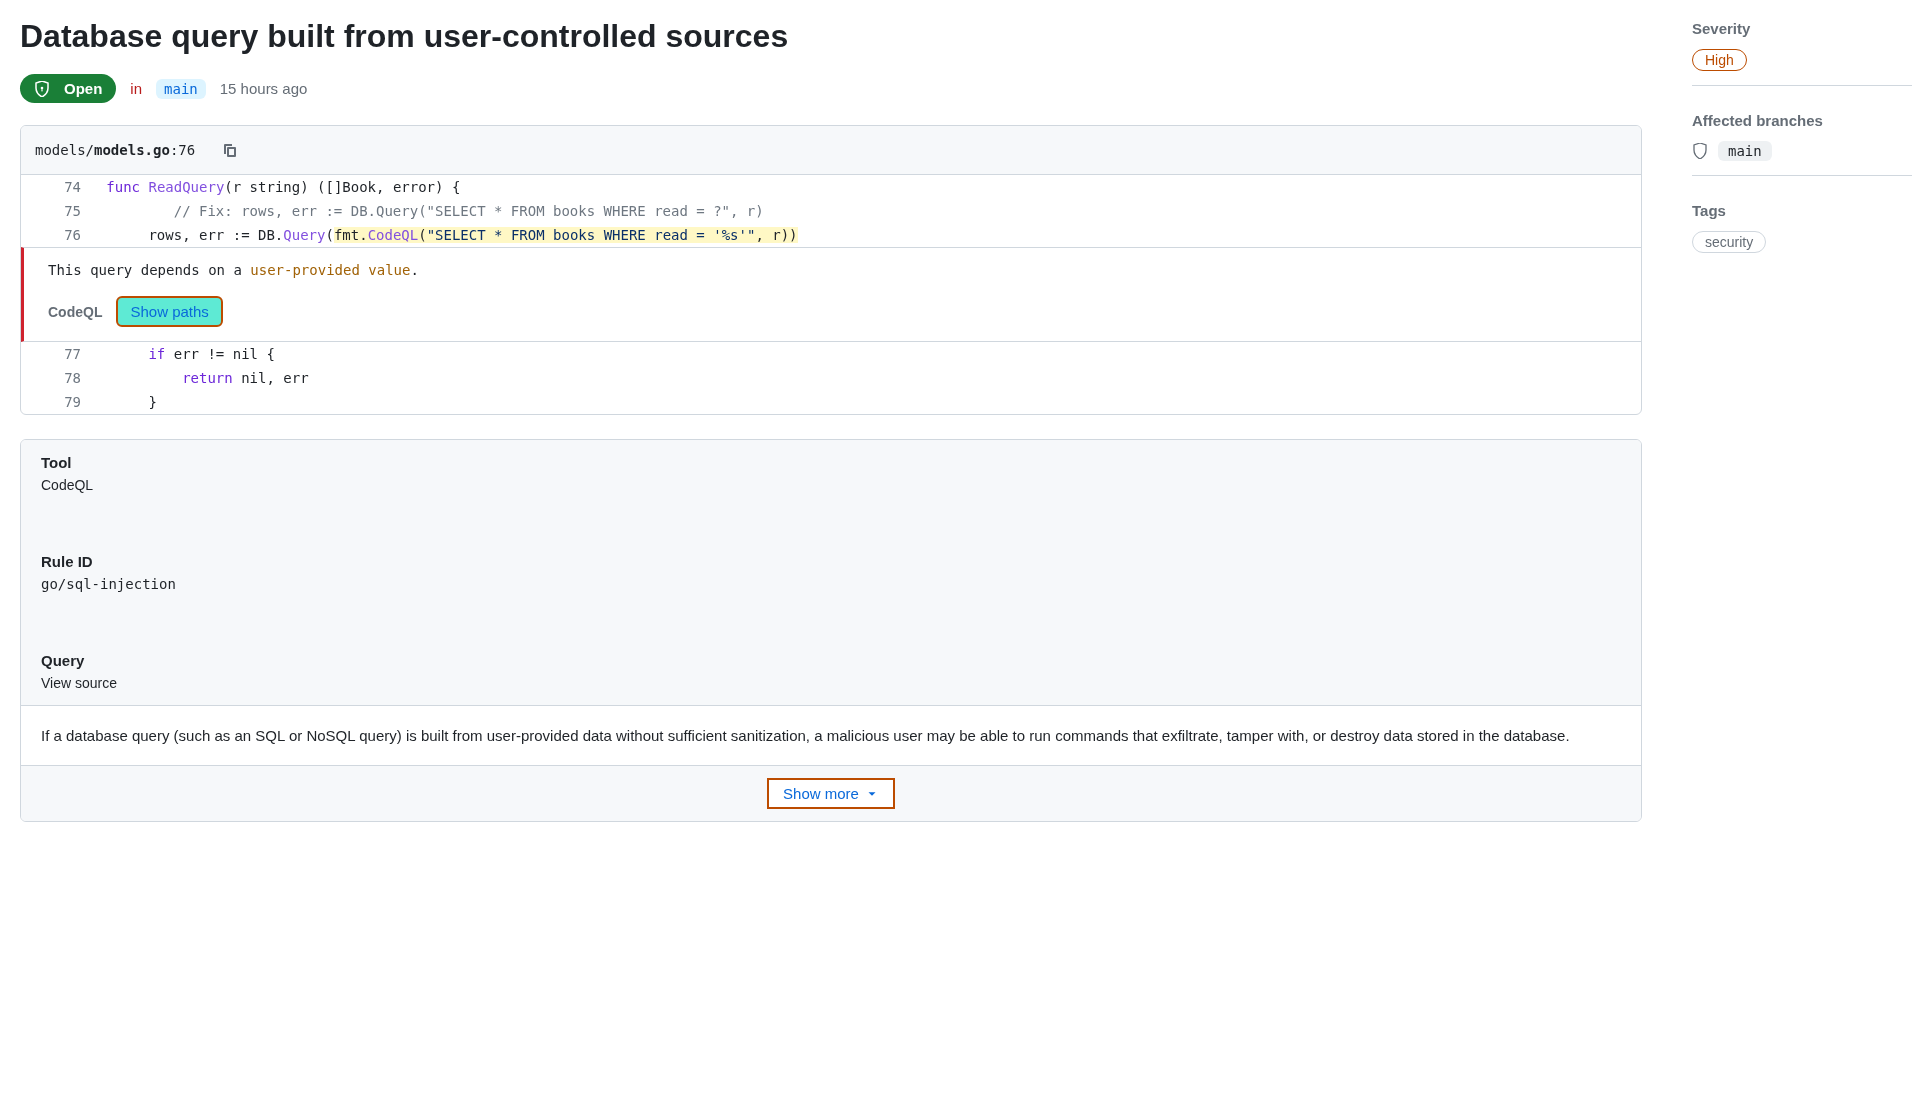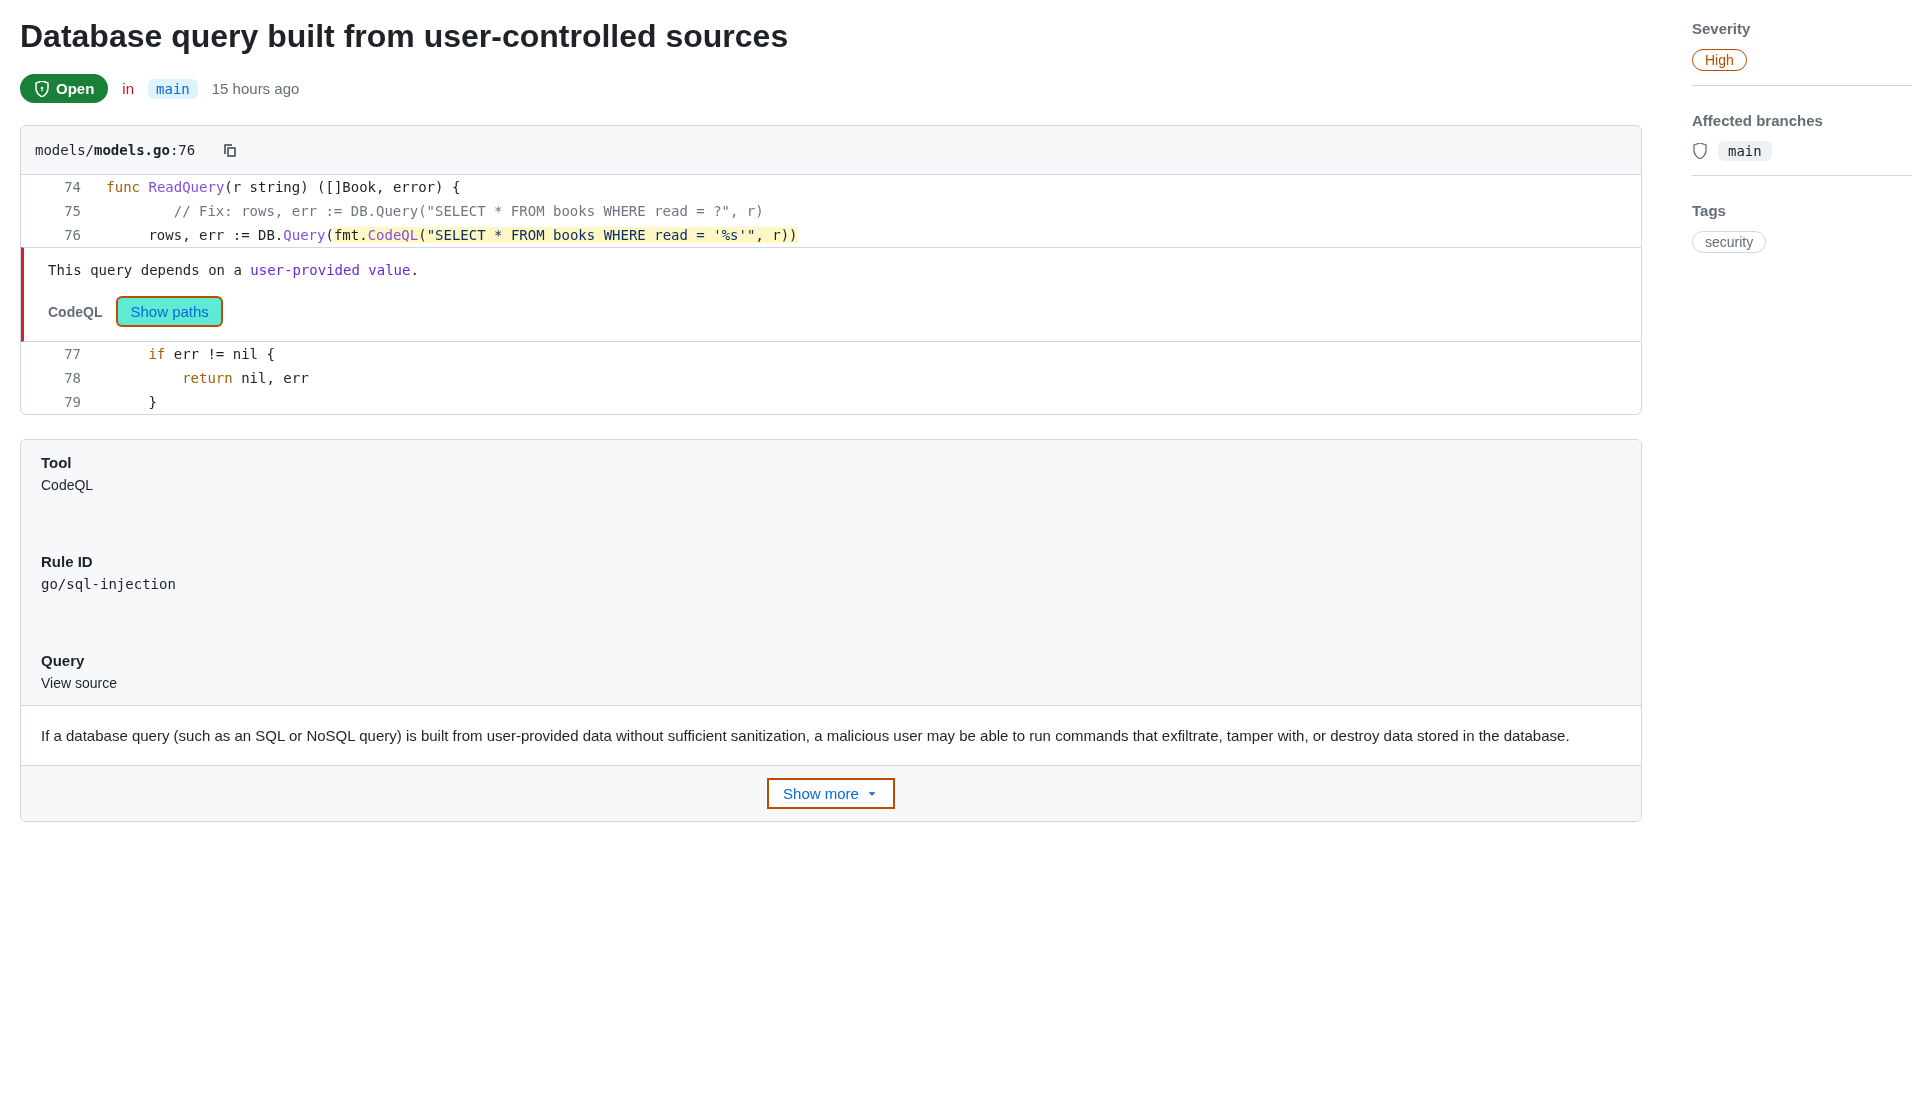--- a/index.html
+++ b/index.html
@@ -14,21 +14,21 @@
 .main-col { flex: 1; min-width: 0; }
 .sidebar { width: 220px; flex-shrink: 0; padding-top: 4px; }
 h1.page-title {
   font-size: 32px;
   font-weight: 600;
   line-height: 1.25;
   margin-bottom: 18px;
 }
 .meta-row { display: flex; align-items: center; gap: 14px; margin-bottom: 22px; font-size: 15px; }
 .status-badge {
-  display: inline-flex; align-items: center; gap: 6px;
+  display: inline-flex; align-items: center; gap: 14px;
   background: #1a7f37; color: #fff; font-weight: 600;
   padding: 6px 14px; border-radius: 999px; font-size: 15px;
 }
 .status-badge svg { width: 16px; height: 16px; fill: #fff; }
 .in-text { color: #b91c1c; }
 .branch-pill {
   background: #ddf4ff; color: #0969da; padding: 2px 8px;
   border-radius: 6px; font-family: ui-monospace, SFMono-Regular, Menlo, monospace;
   font-size: 14px;
 }
@@ -51,32 +51,32 @@
   display: inline-flex; align-items: center; justify-content: center;
   width: 28px; height: 28px; border: none; background: transparent;
   cursor: pointer; color: #656d76;
 }
 .copy-btn svg { width: 16px; height: 16px; fill: currentColor; }
 .code-table { width: 100%; border-collapse: collapse; font-family: ui-monospace, SFMono-Regular, Menlo, monospace; font-size: 14px; }
 .code-table td { padding: 1px 0; vertical-align: top; line-height: 22px; }
 .ln { width: 60px; text-align: right; color: #6e7781; padding-right: 16px; user-select: none; }
 .cl { white-space: pre; padding-left: 6px; }
 .c-comment { color: #6e7781; }
-.c-keyword { color: #a16207; }
+.c-keyword { color: #6d28d9; }
 .c-func { color: #8250df; }
 .c-string { color: #0a3069; }
 .hl { background: #fff8c5; }
 .alert-panel {
   border-top: 1px solid #d0d7de; border-bottom: 1px solid #d0d7de;
   border-left: 3px solid #cf222e;
   padding: 14px 14px 14px 24px;
   font-family: ui-monospace, SFMono-Regular, Menlo, monospace; font-size: 14px;
 }
 .alert-panel .msg { margin-bottom: 18px; }
-.alert-panel .link { color: #6d28d9; }
+.alert-panel .link { color: #a16207; }
 .alert-actions { display: flex; align-items: center; gap: 14px; }
 .codeql-label { color: #656d76; font-weight: 600; font-family: -apple-system, BlinkMacSystemFont, "Segoe UI", sans-serif; }
 .show-paths-btn {
   border: 2.5px solid #bc4c00; border-radius: 6px;
   padding: 5px 12px; color: #0969da; font-weight: 500;
   font-family: -apple-system, BlinkMacSystemFont, "Segoe UI", sans-serif;
   background: #5eead4; cursor: pointer; font-size: 15px;
 }
 .details-box {
   margin-top: 24px; border: 1px solid #d0d7de; border-radius: 6px; overflow: hidden;

